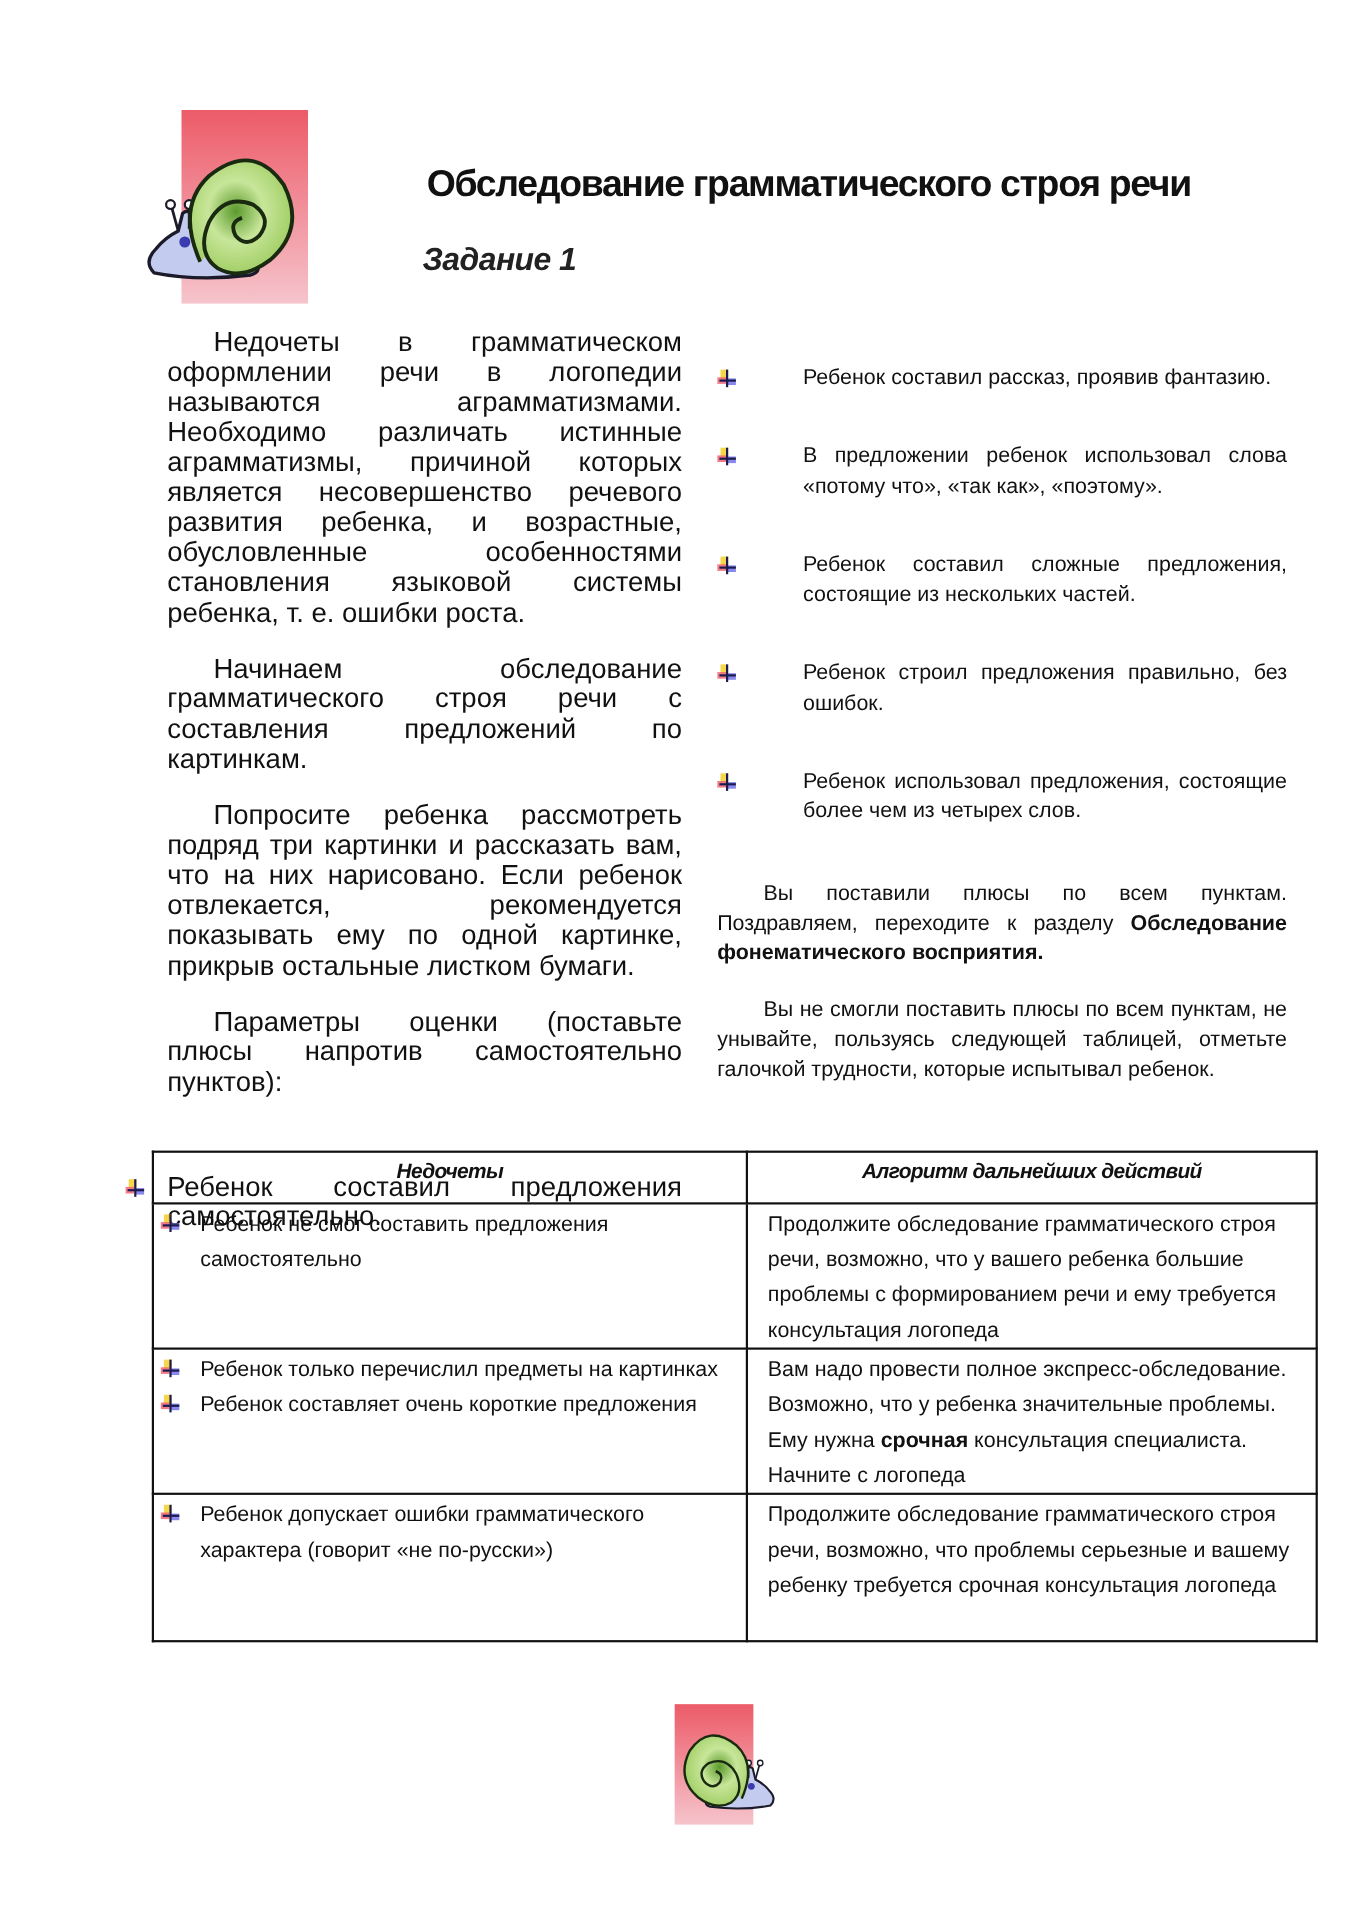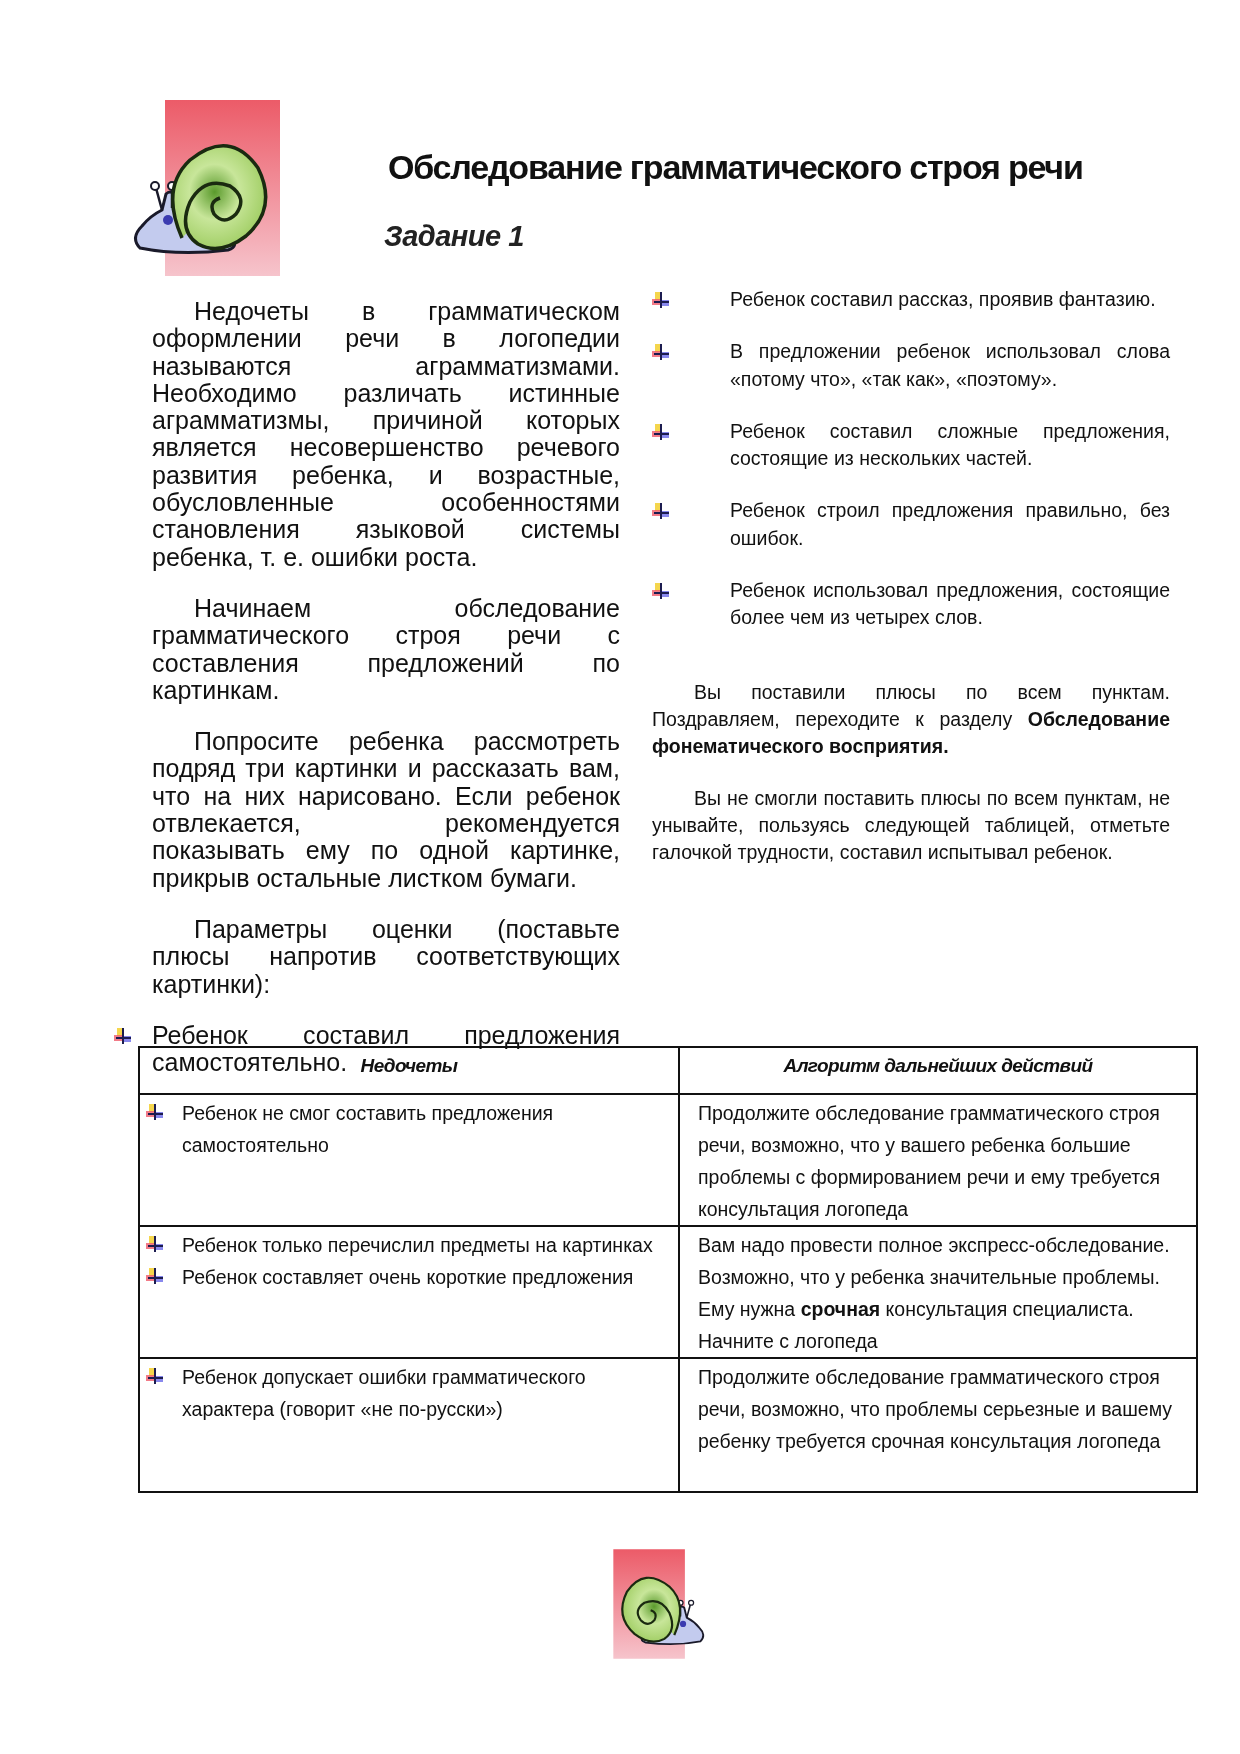--- a/index.html
+++ b/index.html
@@ -11,21 +11,21 @@
   .title { position: absolute; left: 388px; top: 148px; font-size: 34px; font-weight: bold;
            letter-spacing: -1.2px; margin: 0; color: #111; }
   .subtitle { position: absolute; left: 384px; top: 220px; font-size: 29px; font-style: italic;
               letter-spacing: -0.5px; margin: 0; color: #222; }
   .col-left { position: absolute; left: 152px; top: 298px; width: 468px; font-size: 25px; line-height: 27.3px; }
   .col-right { position: absolute; left: 694px; top: 286px; width: 476px; font-size: 19.5px; line-height: 27.3px; }
   p { margin: 0; text-align: justify; }
   p.ind { text-indent: 42px; }
   .gap { height: 24px; }
   .bullets { list-style: none; margin: 0; padding: 0; }
-  .bullets li { position: relative; padding-left: 40px; text-align: justify; }
+  .bullets li { position: relative; padding-left: 40px; text-align: justify; margin-top: 44px; }
   .bullets.left li { margin-bottom: 12px; padding-left: 40px; }
   .bullets.right li { padding-left: 78px; margin-bottom: 25px; margin-left: -42px; }
   .bul { position: absolute; left: 0; top: 5px; width: 18px; height: 18px; }
   .bullets.left .bul { left: 36px; }
   .bullets.left li { padding-left: 74px; margin-left: -74px; }
   b { font-weight: bold; }
   table.difficult { position: absolute; left: 138px; top: 1046px; width: 1060px; border-collapse: collapse;
                     font-size: 19.5px; line-height: 32px; }
   table.difficult th, table.difficult td { border: 2px solid #111; vertical-align: top; text-align: left; }
   table.difficult th { font-style: italic; font-weight: bold; text-align: center; height: 42px; vertical-align: top;
@@ -83,21 +83,21 @@
 <h1 class="title">Обследование грамматического строя речи</h1>
 <h2 class="subtitle">Задание 1</h2>
 
 <div class="col-left">
   <p class="ind">Недочеты в грамматическом оформлении речи в логопедии называются аграмматизмами. Необходимо различать истинные аграмматизмы, причиной которых является несовершенство речевого развития ребенка, и возрастные, обусловленные особенностями становления языковой системы ребенка, т. е. ошибки роста.</p>
   <div class="gap"></div>
   <p class="ind">Начинаем обследование грамматического строя речи с составления предложений по картинкам.</p>
   <div class="gap"></div>
   <p class="ind">Попросите ребенка рассмотреть подряд три картинки и рассказать вам, что на них нарисовано. Если ребенок отвлекается, рекомендуется показывать ему по одной картинке, прикрыв остальные листком бумаги.</p>
   <div class="gap"></div>
-  <p class="ind">Параметры оценки (поставьте плюсы напротив соответствующих картинки):</p>
+  <p class="ind">Параметры оценки (поставьте плюсы напротив самостоятельно пунктов):</p>
   <div class="gap"></div>
   <ul class="bullets left">
     <li>
       <svg class="bul">
           <use href="#bullet-sym"></use>
         </svg>
       <span>Ребенок составил предложения самостоятельно.</span>
     </li>
   </ul>
 </div>
@@ -131,21 +131,21 @@
     <li>
       <svg class="bul">
           <use href="#bullet-sym"></use>
         </svg>
       <span>Ребенок использовал предложения, состоящие более чем из четырех слов.</span>
     </li>
   </ul>
   <div style="height:22px"></div>
   <p class="ind" style="margin-left:-42px;"><span>Вы поставили плюсы по всем пунктам. Поздравляем, переходите к разделу </span><b>Обследование фонематического восприятия.</b></p>
   <div class="gap"></div>
-  <p class="ind" style="margin-left:-42px;">Вы не смогли поставить плюсы по всем пунктам, не унывайте, пользуясь следующей таблицей, отметьте галочкой трудности, составил испытывал ребенок.</p>
+  <p class="ind" style="margin-left:-42px;">Вы не смогли поставить плюсы по всем пунктам, не унывайте, пользуясь следующей таблицей, отметьте галочкой трудности, которые испытывал ребенок.</p>
 </div>
 
 <table class="difficult">
   <thead>
     <tr>
       <th>Недочеты</th>
       <th>Алгоритм дальнейших действий</th>
     </tr>
   </thead>
   <tbody>

